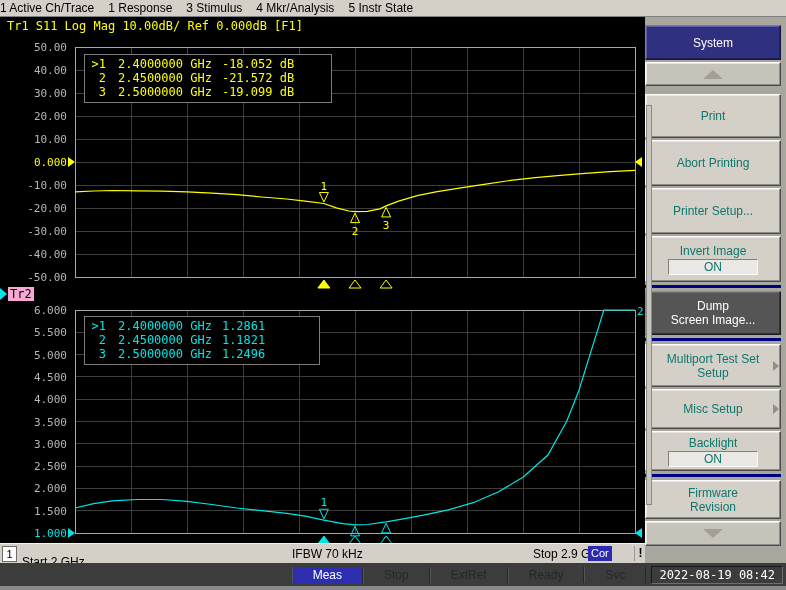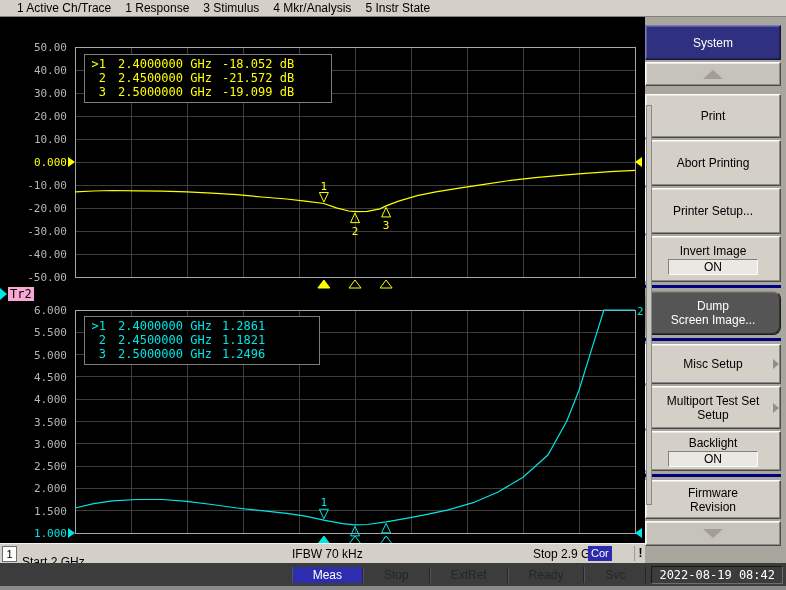--- a/index.html
+++ b/index.html
@@ -1,20 +1,20 @@
 <!DOCTYPE html>
 <html><head>
 <meta charset="utf-8">
 <style>
   html,body{margin:0;padding:0;background:#222;}
   .screen{position:relative;width:786px;height:590px;background:#000;overflow:hidden;
           font-family:"DejaVu Sans Mono",monospace;}
   
   .menubar{position:absolute;left:0;top:0;width:786px;height:17px;background:#d4d0c8;
-           border-bottom:1px solid #808080;display:flex;align-items:center;padding-left:17px;
+           border-bottom:1px solid #808080;display:flex;align-items:center;padding-left:0;
            gap:14px;font:12px "Liberation Sans",sans-serif;color:#000;box-sizing:border-box;}
   .menu-item{white-space:nowrap;cursor:default;}
   
   .tr1header{position:absolute;left:7px;top:19px;color:#ffff00;font-size:12px;display:flex;}
   .tr1header .rest{margin-left:7px;white-space:pre;}
   .tr2header{position:absolute;left:0px;top:287px;font-size:12px;display:flex;align-items:center;height:14px;}
   .tr2arrow{width:0;height:0;border-left:7px solid #00e6e6;border-top:6px solid transparent;
             border-bottom:6px solid transparent;margin-right:1px;}
   .tr2name{background:#f9a8d4;color:#000;padding:0 2px;}
   .tr2header .rest{color:#00e6e6;margin-left:7px;white-space:pre;}
@@ -50,30 +50,30 @@
   .sb{padding:1px 20px;color:#242628;border-left:1px solid #515558;border-right:1px solid #262626;}
   .sb.meas{background:#2d2db0;color:#fff;margin-left:2px;}
   .sb.datetime{background:#3c3c3c;color:#fff;border:1px solid;border-color:#191919 #6e6e6e #6e6e6e #191919;
                padding:1px 7px;margin:0 3px 0 5px;font-family:"DejaVu Sans Mono",monospace;}
   .bottomstrip{position:absolute;left:0;top:586px;width:786px;height:4px;background:#8a8a8a;}
   
   .sidebar{position:absolute;left:645px;top:17px;width:141px;height:546px;background:#a9a69e;
            box-sizing:border-box;padding:8px 5px 0 0;display:flex;flex-direction:column;gap:2px;}
   .sidebar-strip{position:absolute;left:646px;top:105px;width:6px;height:400px;background:#c9c6be;
                  border:1px solid #8a8a8a;box-sizing:border-box;}
-  .skey{position:relative;background:#d4d0c8;color:#000000;display:flex;flex-direction:column;
+  .skey{position:relative;background:#d4d0c8;color:#0f766e;display:flex;flex-direction:column;
         align-items:center;justify-content:center;text-align:center;
         font:12px "Liberation Sans",sans-serif;border:1px solid;
         border-color:#fdfdfd #4a4a4a #4a4a4a #fdfdfd;
         box-shadow:inset -1px -1px 0 #8a8a8a, inset 1px 1px 0 #e9e7e2;flex:none;}
   .skey-label{white-space:pre-line;line-height:14px;}
   .skey.system{background:#303080;color:#fff;border-color:#7a7ab8 #15153f #15153f #7a7ab8;
                box-shadow:inset -1px -1px 0 #222258, inset 1px 1px 0 #5c5ca4;}
   .skey.dark{background:#555;color:#fff;border-color:#8f8f8f #1d1d1d #1d1d1d #8f8f8f;
-             box-shadow:inset -1px -1px 0 #333, inset 1px 1px 0 #6e6e6e;border-radius:8px;}
+             box-shadow:inset -1px -1px 0 #333, inset 1px 1px 0 #6e6e6e;}
   .skey.scrollbtn{background:#c6c3bb;}
   .toggle{background:#e9e8e4;border:1px solid;border-color:#80807c #fbfbf8 #fbfbf8 #80807c;
           width:88px;margin-top:1px;line-height:14px;}
   .tri-up{width:0;height:0;border-left:10px solid transparent;border-right:10px solid transparent;
           border-bottom:9px solid #a39f97;}
   .tri-down{width:0;height:0;border-left:10px solid transparent;border-right:10px solid transparent;
             border-top:9px solid #a39f97;}
   .subarr{position:absolute;right:1px;top:50%;margin-top:-5px;width:0;height:0;
           border-left:6px solid #8e8e8e;border-top:5px solid transparent;border-bottom:5px solid transparent;}
   .sep{height:3px;background:#000082;flex:none;margin:1px 0;}
@@ -84,20 +84,24 @@
 <div class="screen">
 
   <div class="menubar">
     <span class="menu-item">1 Active Ch/Trace</span>
     <span class="menu-item">1 Response</span>
     <span class="menu-item">3 Stimulus</span>
     <span class="menu-item">4 Mkr/Analysis</span>
     <span class="menu-item">5 Instr State</span>
   </div>
 
+  <div class="tr1header">
+    <span>Tr1</span>
+    <span class="rest">S11 Log Mag 10.00dB/ Ref 0.000dB [F1]</span>
+  </div>
 
   <svg id="chart1" width="645" height="255">
       <g shape-rendering="crispEdges">
         <line x1="131" y1="13" x2="131" y2="243" stroke="#3d3d3d"></line>
         <line x1="75" y1="36" x2="635" y2="36" stroke="#3d3d3d"></line>
         <line x1="187" y1="13" x2="187" y2="243" stroke="#3d3d3d"></line>
         <line x1="75" y1="59" x2="635" y2="59" stroke="#3d3d3d"></line>
         <line x1="243" y1="13" x2="243" y2="243" stroke="#3d3d3d"></line>
         <line x1="75" y1="82" x2="635" y2="82" stroke="#3d3d3d"></line>
         <line x1="299" y1="13" x2="299" y2="243" stroke="#3d3d3d"></line>
@@ -273,27 +277,27 @@
     <div class="skey" style="height:44px">
       <span class="skey-label">Invert Image</span>
       <span class="toggle">ON</span>
     </div>
     <div class="sep"></div>
     <div class="skey dark" style="height:42px">
       <span class="skey-label">Dump
 Screen Image...</span>
     </div>
     <div class="sep"></div>
-    <div class="skey" style="height:38px">
-      <span class="skey-label">Misc Setup</span>
-      <span class="subarr"></span>
-    </div>
     <div class="skey" style="height:41px">
       <span class="skey-label">Multiport Test Set
 Setup</span>
+      <span class="subarr"></span>
+    </div>
+    <div class="skey" style="height:38px">
+      <span class="skey-label">Misc Setup</span>
       <span class="subarr"></span>
     </div>
     <div class="skey" style="height:38px">
       <span class="skey-label">Backlight</span>
       <span class="toggle">ON</span>
     </div>
     <div class="sep"></div>
     <div class="skey" style="height:37px">
       <span class="skey-label">Firmware
 Revision</span>

